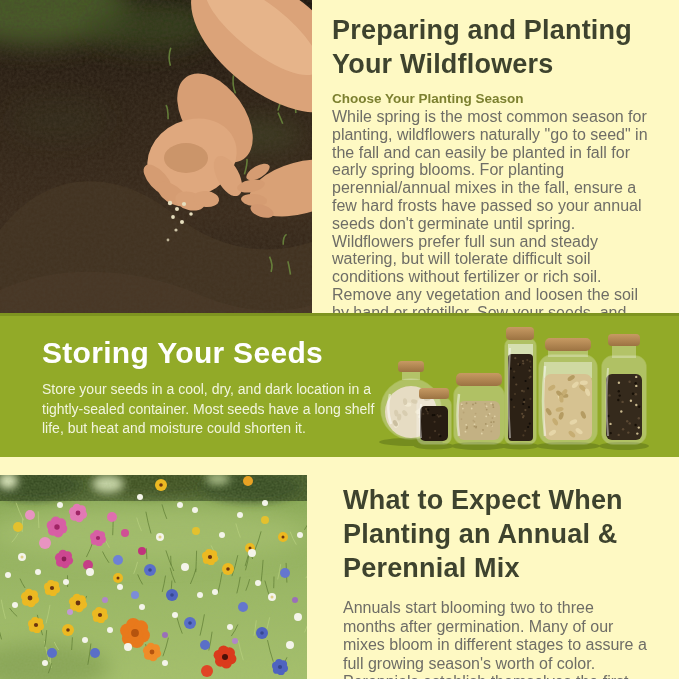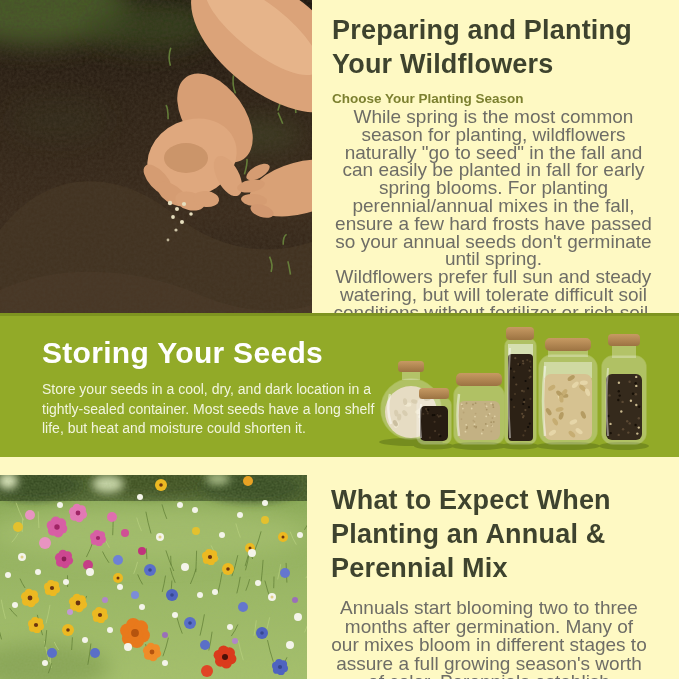--- a/index.html
+++ b/index.html
@@ -3,28 +3,28 @@
 <meta charset="utf-8">
 <style>
   html,body{margin:0;padding:0;background:#f3efe7;}
   .canvas{position:relative;width:679px;height:679px;background:#fef9c3;overflow:hidden;
           font-family:"Liberation Sans",sans-serif;}
   section{position:absolute;}
   .photo-top{left:0;top:0;width:312px;height:331px;}
   .panel-top{left:312px;top:0;width:367px;height:331px;box-sizing:border-box;padding:13px 24px 0 20px;}
   .title{font-size:27px;line-height:34px;font-weight:700;color:#3e432e;margin:0;letter-spacing:.2px;}
   .sub h3{font-size:13.5px;font-weight:700;color:#7c8030;margin:10px 0 2px 0;}
-  .sub p,.panel-bottom p{font-size:19px;line-height:17.8px;color:#6e6d66;margin:0;text-align:center;}
+  .sub p,.panel-bottom p{font-size:16px;line-height:17.8px;color:#6e6d66;margin:0;}
   .band{left:0;top:313px;width:679px;height:144px;background:#92aa28;border-top:3px solid #7e9420;box-sizing:border-box;}
   .band-text{position:absolute;left:42px;top:20px;width:334px;}
   .band-text h2{margin:0;font-size:30px;font-weight:700;color:#ffffff;letter-spacing:.3px;}
   .band-text p{margin:10px 0 0 0;font-size:14px;line-height:19.5px;color:#f2f5df;}
   .jars{position:absolute;right:0;top:0;width:319px;height:141px;}
   .photo-bottom{left:0;top:475px;width:307px;height:204px;}
-  .panel-bottom{left:307px;top:475px;width:372px;height:204px;box-sizing:border-box;padding:8px 32px 0 24px;border-radius:26px;}
+  .panel-bottom{left:307px;top:475px;width:372px;height:204px;box-sizing:border-box;padding:8px 32px 0 36px;border-radius:26px;}
   .panel-bottom p{line-height:18.6px;margin-top:14px;}
   svg{display:block;}
 </style>
 </head>
 <body>
 
 <div class="canvas">
 
   <section class="photo-top">
     <svg viewBox="0 0 312 331" width="312" height="331">

